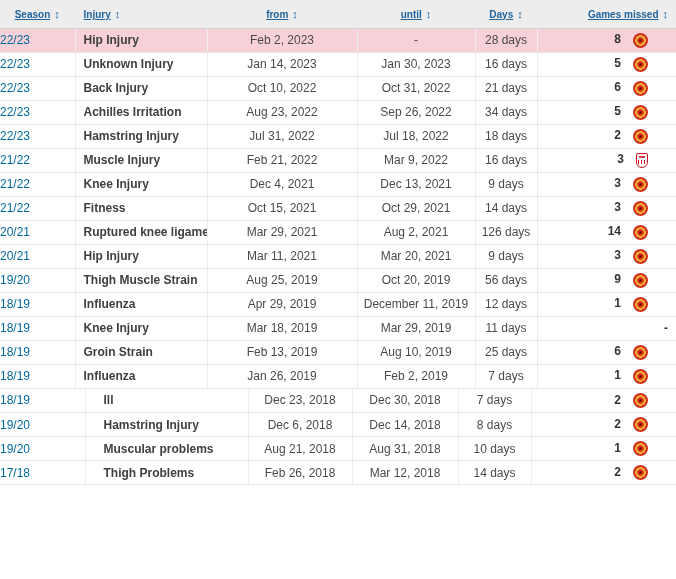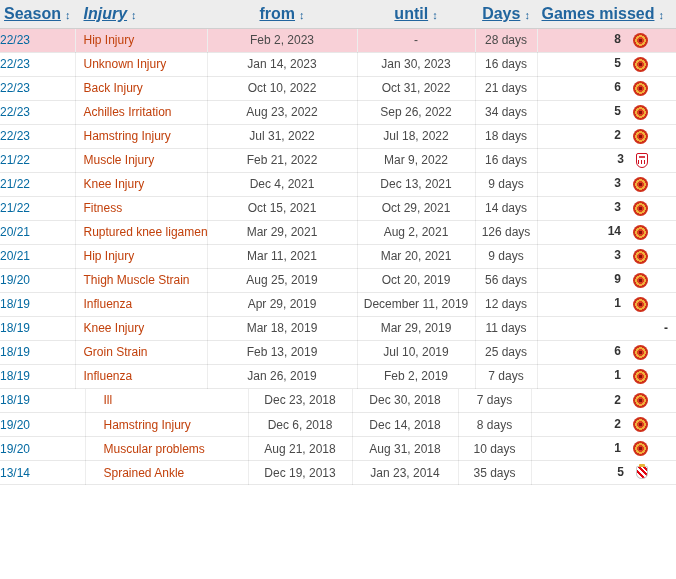--- a/index.html
+++ b/index.html
@@ -13,27 +13,27 @@
     padding:0; overflow:hidden; white-space:nowrap;
     border-bottom:1px solid rgba(0,0,0,0.09);
     border-right:1px solid rgba(0,0,0,0.07);
     height:24px; vertical-align:middle;
   }
   th:last-child, td:last-child { border-right:none; }
   thead th {
     height:28px; background:#ededed; border-bottom:1px solid #cfcfcf;
     font-weight:bold; text-align:center;
   }
-  .h-label { color:#21659e; text-decoration:underline; font-weight:bold; font-size:16px; }
+  .h-label { color:#21659e; text-decoration:underline; font-weight:bold; font-size:10px; }
   .h-sort  { color:#21659e; font-weight:bold; margin-left:4px; font-size:11px; text-decoration:none; display:inline-block; }
-  th.h-injury { text-align:left; padding-left:8px;font-style:italic; }
-  th.h-gm { text-align:center; padding-right:8px; }
+  th.h-injury { text-align:left; padding-left:8px; }
+  th.h-gm { text-align:right; padding-right:8px; }
 
   td.c-season { text-align:left; color:#0369a1; }
-  td.c-injury { text-align:left; padding-left:8px; font-weight:normal; color:#c2410c;margin-left:14px; }
+  td.c-injury { text-align:left; padding-left:8px; font-weight:bold; color:#404040;margin-left:14px; }
   .t-lower td.c-injury { padding-left:18px; }
   td.c-date   { text-align:center; color:#4a4a4a; }
   td.c-days   { text-align:center; color:#4a4a4a; }
   td.c-gm     { text-align:right; padding-right:28px; font-weight:bold; color:#333; }
   td.c-gm.no-club { padding-right:8px; }
   tr.highlight td { background:#f8d0d7; }
 
   .crest { display:inline-block; width:15px; height:15px; vertical-align:middle; margin-left:12px; position:relative; }
   .crest-manutd {
     border-radius:50%;
@@ -198,21 +198,21 @@
           <td class="c-injury">Knee Injury</td>
           <td class="c-date">Mar 18, 2019</td>
           <td class="c-date">Mar 29, 2019</td>
           <td class="c-days">11 days</td>
           <td class="c-gm no-club"><span class="gm-num">-</span></td>
         </tr>
         <tr>
           <td class="c-season">18/19</td>
           <td class="c-injury">Groin Strain</td>
           <td class="c-date">Feb 13, 2019</td>
-          <td class="c-date">Jul 10, 2019</td>
+          <td class="c-date">Aug 10, 2019</td>
           <td class="c-days">25 days</td>
           <td class="c-gm"><span class="gm-num">6</span><span class="crest crest-manutd" title="Manchester United"></span></td>
         </tr>
         <tr>
           <td class="c-season">18/19</td>
           <td class="c-injury">Influenza</td>
           <td class="c-date">Jan 26, 2019</td>
           <td class="c-date">Feb 2, 2019</td>
           <td class="c-days">7 days</td>
           <td class="c-gm"><span class="gm-num">1</span><span class="crest crest-manutd" title="Manchester United"></span></td>
@@ -248,22 +248,22 @@
         </tr>
         <tr>
           <td class="c-season">19/20</td>
           <td class="c-injury">Muscular problems</td>
           <td class="c-date">Aug 21, 2018</td>
           <td class="c-date">Aug 31, 2018</td>
           <td class="c-days">10 days</td>
           <td class="c-gm"><span class="gm-num">1</span><span class="crest crest-manutd" title="Manchester United"></span></td>
         </tr>
         <tr>
-          <td class="c-season">13/14</td>
-          <td class="c-injury">Sprained Ankle</td>
-          <td class="c-date">Dec 19, 2013</td>
-          <td class="c-date">Jan 23, 2014</td>
-          <td class="c-days">35 days</td>
-          <td class="c-gm"><span class="gm-num">5</span><span class="crest crest-monaco" title="AS Monaco"></span></td>
+          <td class="c-season">17/18</td>
+          <td class="c-injury">Thigh Problems</td>
+          <td class="c-date">Feb 26, 2018</td>
+          <td class="c-date">Mar 12, 2018</td>
+          <td class="c-days">14 days</td>
+          <td class="c-gm"><span class="gm-num">2</span><span class="crest crest-manutd" title="Manchester United"></span></td>
         </tr>
       </tbody>
   </table>
 </div>
 
 </body></html>

